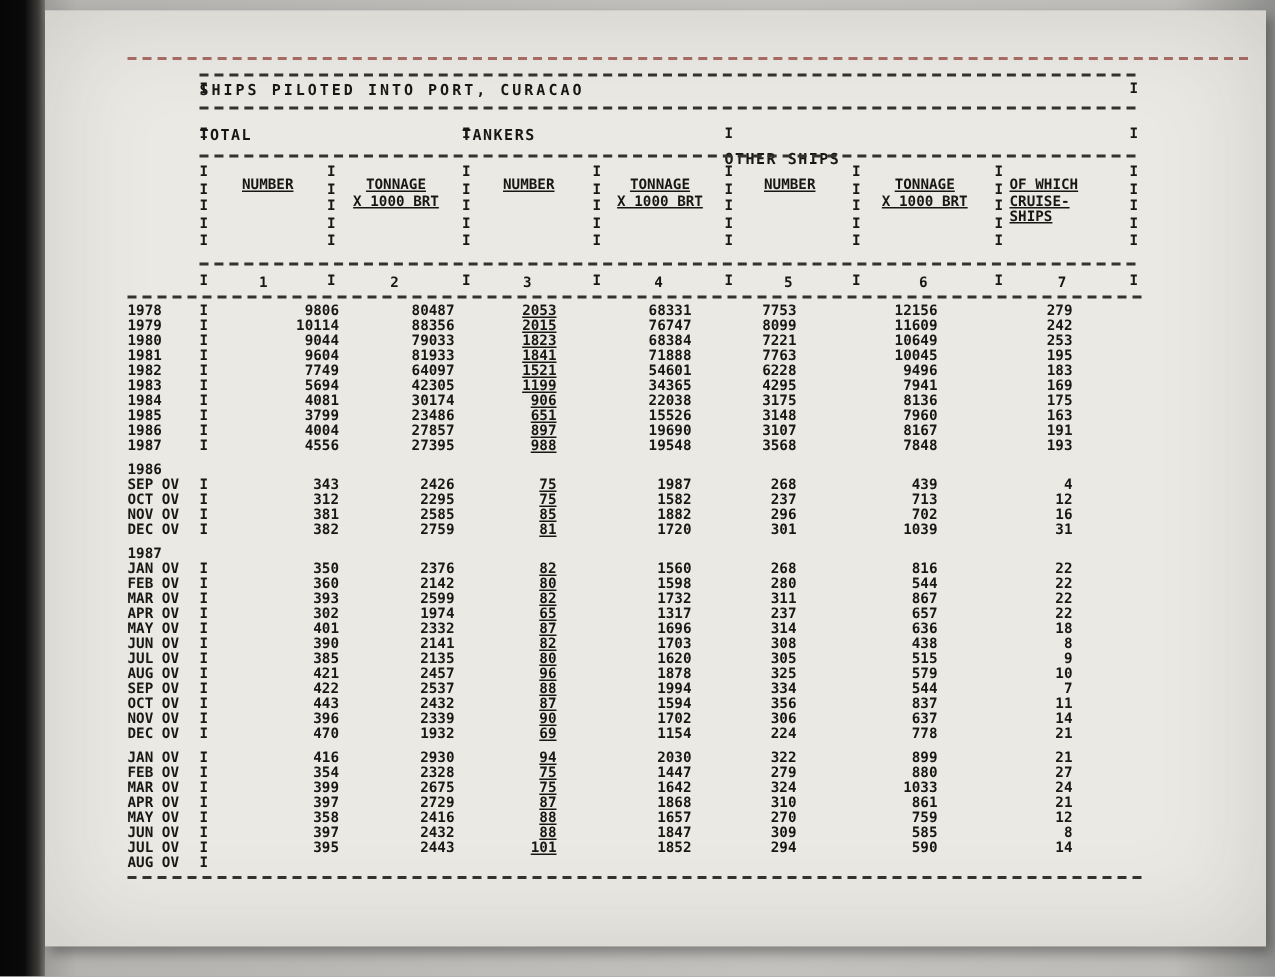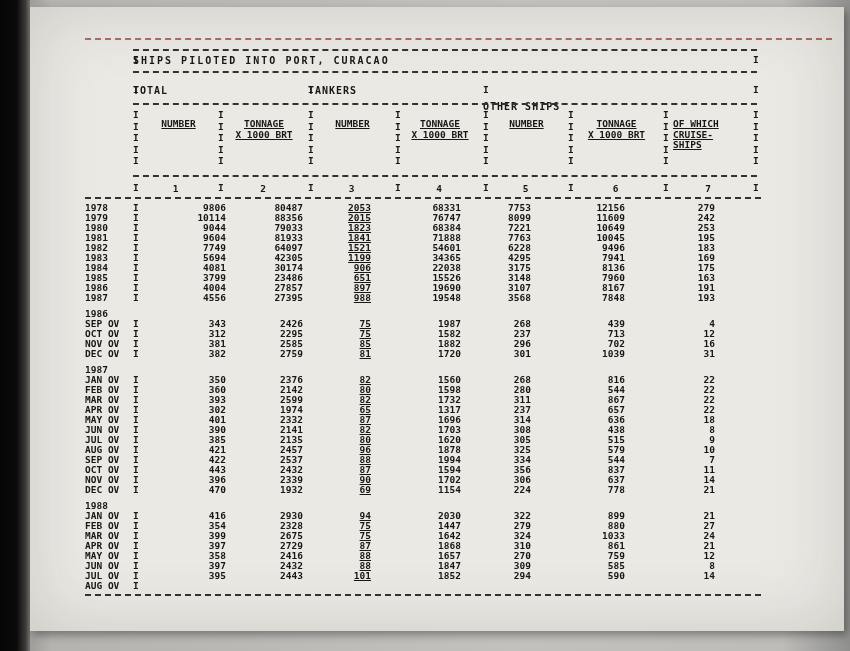--- a/index.html
+++ b/index.html
@@ -160,21 +160,20 @@
           <div class="trow"><span class="lbl">APR OV</span><span class="bar">I</span><span class="v v1">302</span><span class="v v2">1974</span><span class="v v3">65</span><span class="v v4">1317</span><span class="v v5">237</span><span class="v v6">657</span><span class="v v7">22</span></div>
           <div class="trow"><span class="lbl">MAY OV</span><span class="bar">I</span><span class="v v1">401</span><span class="v v2">2332</span><span class="v v3">87</span><span class="v v4">1696</span><span class="v v5">314</span><span class="v v6">636</span><span class="v v7">18</span></div>
           <div class="trow"><span class="lbl">JUN OV</span><span class="bar">I</span><span class="v v1">390</span><span class="v v2">2141</span><span class="v v3">82</span><span class="v v4">1703</span><span class="v v5">308</span><span class="v v6">438</span><span class="v v7">8</span></div>
           <div class="trow"><span class="lbl">JUL OV</span><span class="bar">I</span><span class="v v1">385</span><span class="v v2">2135</span><span class="v v3">80</span><span class="v v4">1620</span><span class="v v5">305</span><span class="v v6">515</span><span class="v v7">9</span></div>
           <div class="trow"><span class="lbl">AUG OV</span><span class="bar">I</span><span class="v v1">421</span><span class="v v2">2457</span><span class="v v3">96</span><span class="v v4">1878</span><span class="v v5">325</span><span class="v v6">579</span><span class="v v7">10</span></div>
           <div class="trow"><span class="lbl">SEP OV</span><span class="bar">I</span><span class="v v1">422</span><span class="v v2">2537</span><span class="v v3">88</span><span class="v v4">1994</span><span class="v v5">334</span><span class="v v6">544</span><span class="v v7">7</span></div>
           <div class="trow"><span class="lbl">OCT OV</span><span class="bar">I</span><span class="v v1">443</span><span class="v v2">2432</span><span class="v v3">87</span><span class="v v4">1594</span><span class="v v5">356</span><span class="v v6">837</span><span class="v v7">11</span></div>
           <div class="trow"><span class="lbl">NOV OV</span><span class="bar">I</span><span class="v v1">396</span><span class="v v2">2339</span><span class="v v3">90</span><span class="v v4">1702</span><span class="v v5">306</span><span class="v v6">637</span><span class="v v7">14</span></div>
           <div class="trow"><span class="lbl">DEC OV</span><span class="bar">I</span><span class="v v1">470</span><span class="v v2">1932</span><span class="v v3">69</span><span class="v v4">1154</span><span class="v v5">224</span><span class="v v6">778</span><span class="v v7">21</span></div>
           <div class="gap"></div>
-          <div class="shead">1988</div>
           <div class="trow"><span class="lbl">JAN OV</span><span class="bar">I</span><span class="v v1">416</span><span class="v v2">2930</span><span class="v v3">94</span><span class="v v4">2030</span><span class="v v5">322</span><span class="v v6">899</span><span class="v v7">21</span></div>
           <div class="trow"><span class="lbl">FEB OV</span><span class="bar">I</span><span class="v v1">354</span><span class="v v2">2328</span><span class="v v3">75</span><span class="v v4">1447</span><span class="v v5">279</span><span class="v v6">880</span><span class="v v7">27</span></div>
           <div class="trow"><span class="lbl">MAR OV</span><span class="bar">I</span><span class="v v1">399</span><span class="v v2">2675</span><span class="v v3">75</span><span class="v v4">1642</span><span class="v v5">324</span><span class="v v6">1033</span><span class="v v7">24</span></div>
           <div class="trow"><span class="lbl">APR OV</span><span class="bar">I</span><span class="v v1">397</span><span class="v v2">2729</span><span class="v v3">87</span><span class="v v4">1868</span><span class="v v5">310</span><span class="v v6">861</span><span class="v v7">21</span></div>
           <div class="trow"><span class="lbl">MAY OV</span><span class="bar">I</span><span class="v v1">358</span><span class="v v2">2416</span><span class="v v3">88</span><span class="v v4">1657</span><span class="v v5">270</span><span class="v v6">759</span><span class="v v7">12</span></div>
           <div class="trow"><span class="lbl">JUN OV</span><span class="bar">I</span><span class="v v1">397</span><span class="v v2">2432</span><span class="v v3">88</span><span class="v v4">1847</span><span class="v v5">309</span><span class="v v6">585</span><span class="v v7">8</span></div>
           <div class="trow"><span class="lbl">JUL OV</span><span class="bar">I</span><span class="v v1">395</span><span class="v v2">2443</span><span class="v v3">101</span><span class="v v4">1852</span><span class="v v5">294</span><span class="v v6">590</span><span class="v v7">14</span></div>
           <div class="trow"><span class="lbl">AUG OV</span><span class="bar">I</span><span class="v v1"></span><span class="v v2"></span><span class="v v3"></span><span class="v v4"></span><span class="v v5"></span><span class="v v6"></span><span class="v v7"></span></div>
           <div class="dflow"></div>
         </div>

